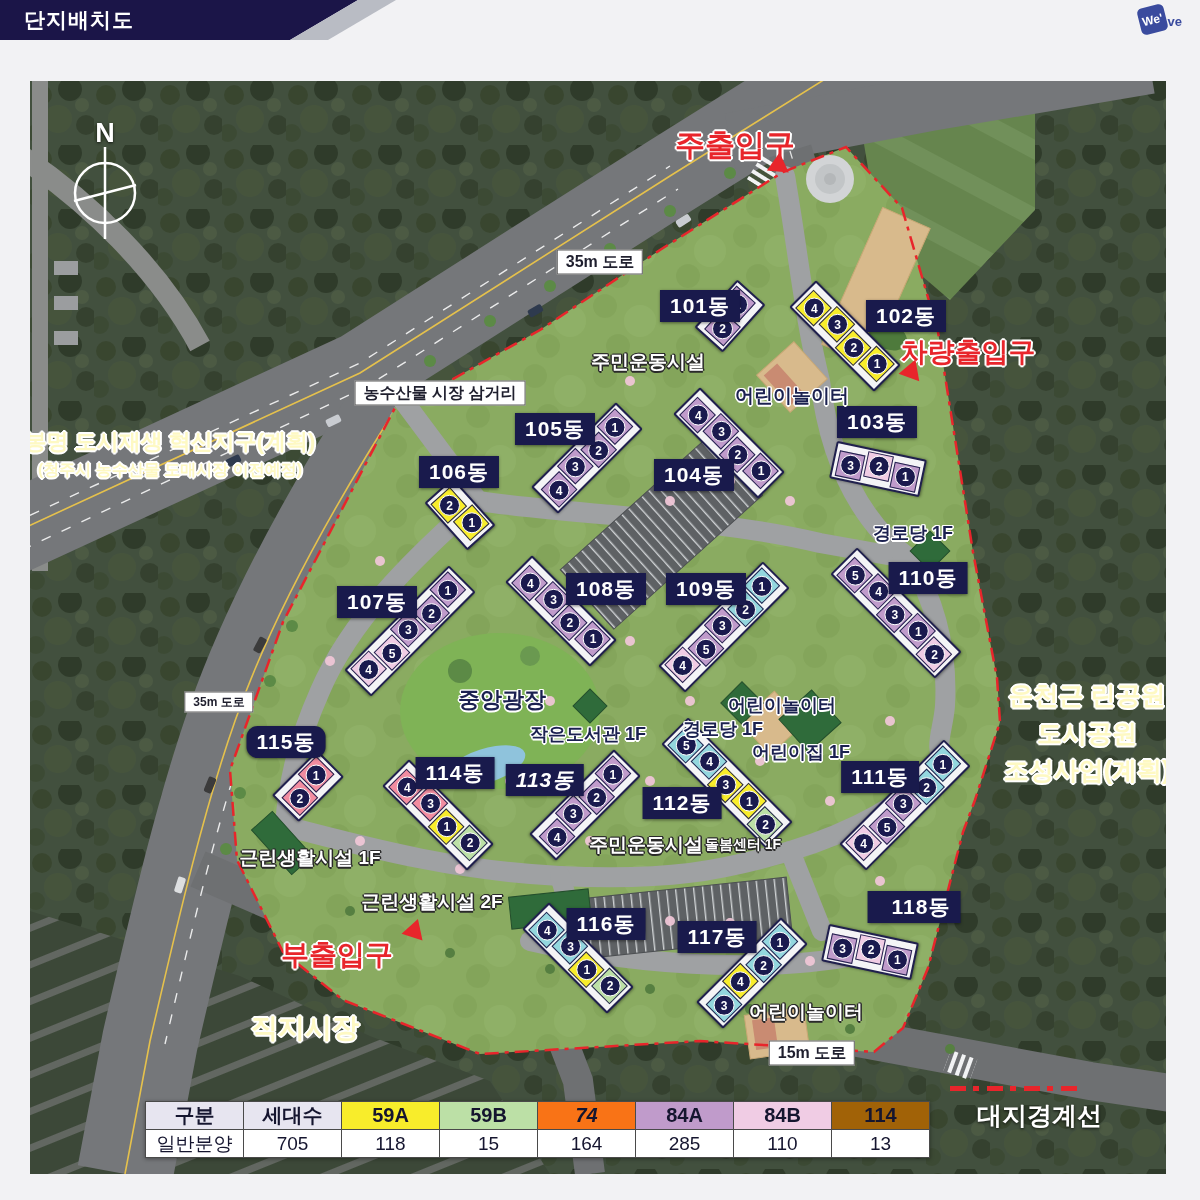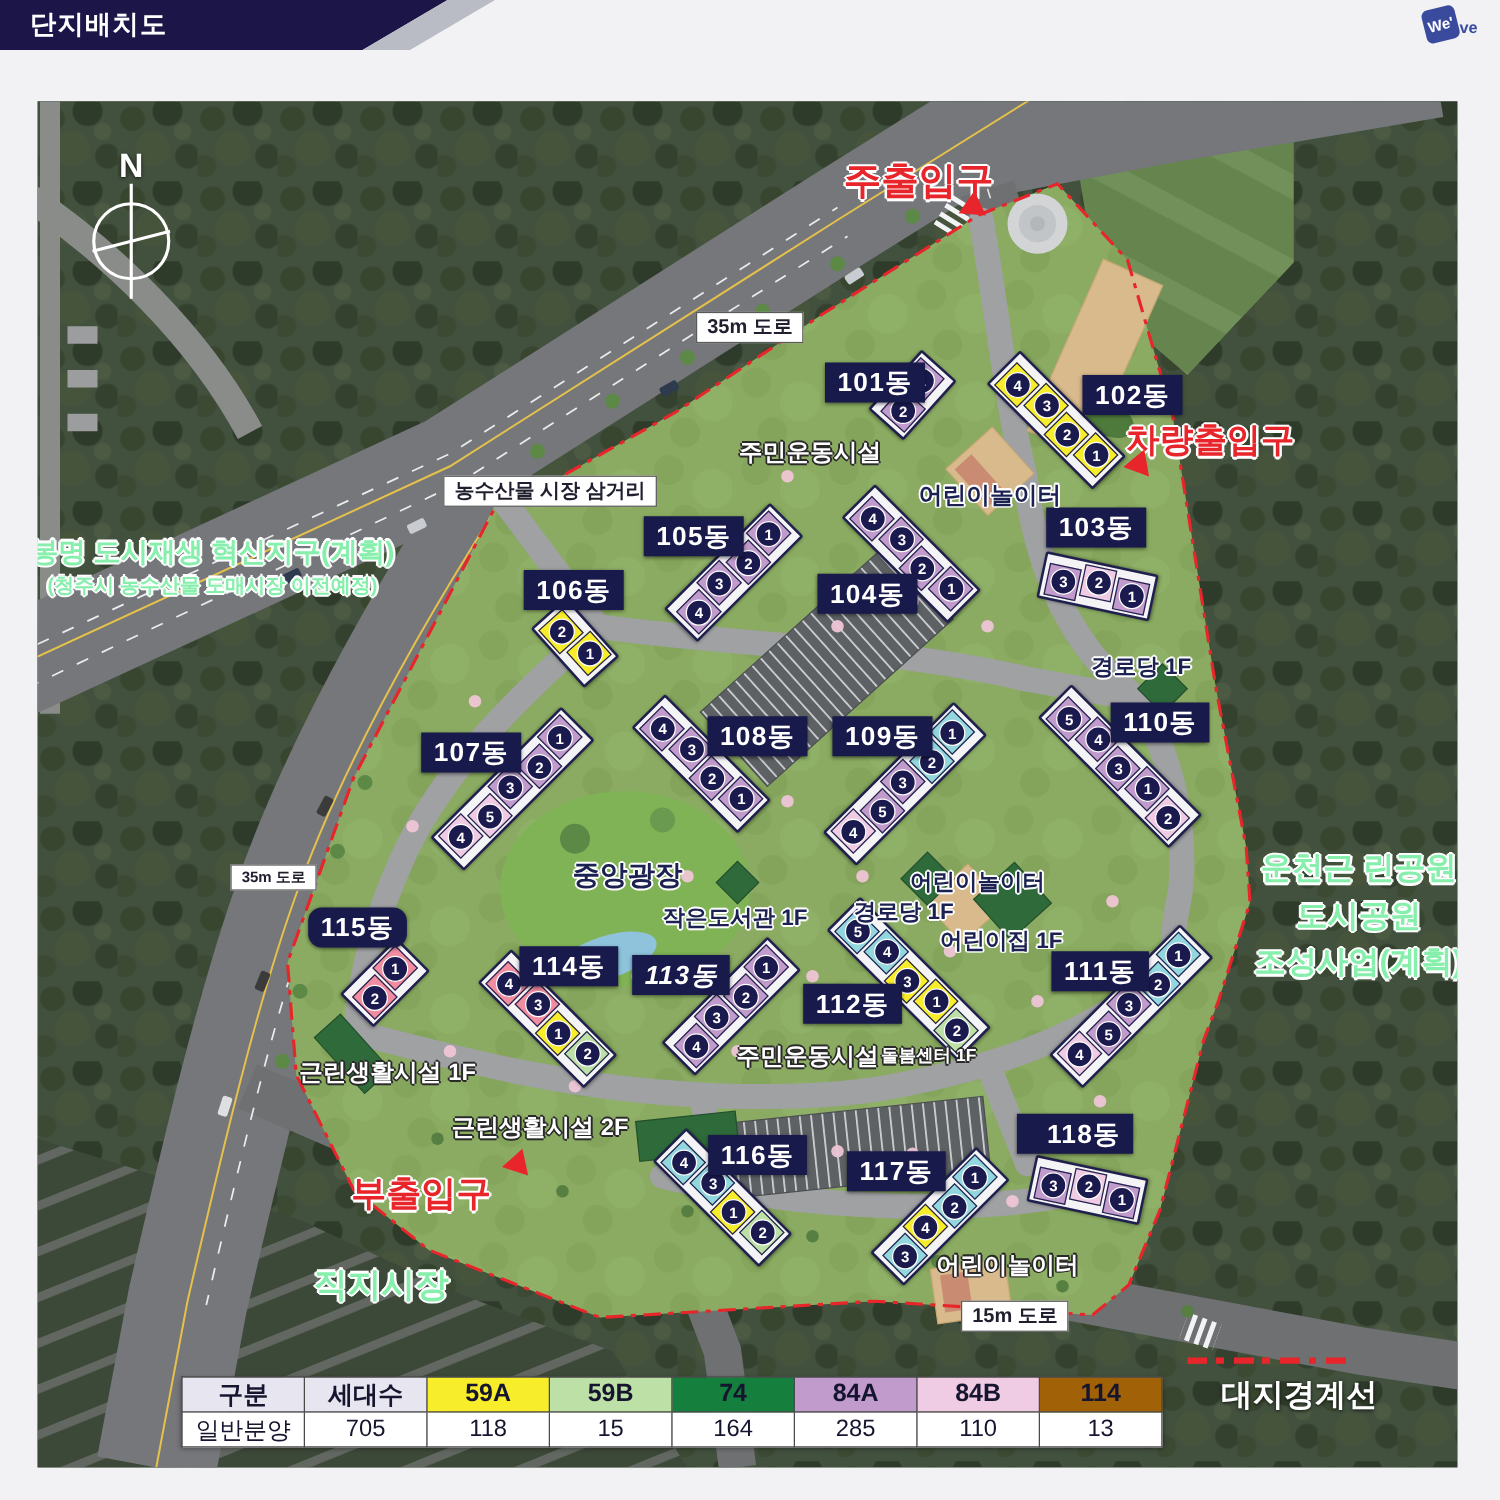--- a/index.html
+++ b/index.html
@@ -31,21 +31,21 @@
   .unum{width:19px;height:19px;border-radius:50%;background:#1A1A4E;color:#fff;font-size:12px;
       font-weight:bold;border:1.5px solid #fff;display:flex;align-items:center;justify-content:center;}
   
   .bname{background:#191A4C;color:#fff;font-weight:bold;font-size:21px;padding:2px 10px;
       box-shadow:0 1px 3px rgba(0,0,0,.5);letter-spacing:1px;}
   
   .ent{color:#E8252B;font-weight:bold;
       text-shadow:-2px 0 #fff,2px 0 #fff,0 -2px #fff,0 2px #fff,-1px -1px #fff,1px 1px #fff,-1px 1px #fff,1px -1px #fff;}
   .tri{position:absolute;width:0;height:0;border-left:11px solid transparent;border-right:11px solid transparent;
       border-bottom:19px solid #E8252B;}
-  .plan{color:#86efac;font-weight:bold;text-align:center;line-height:1.5;
+  .plan{color:#fef9c3;font-weight:bold;text-align:center;line-height:1.5;
       text-shadow:-2px 0 #fff,2px 0 #fff,0 -2px #fff,0 2px #fff,-1px -1px #fff,1px 1px #fff,-1px 1px #fff,1px -1px #fff;}
   .roadbox{background:#FFFFFF;border:1px solid #5A5A5A;color:#1F1F2E;font-weight:bold;padding:1px 8px;}
   .fac-dark{color:#1B2150;font-weight:bold;
       text-shadow:-1.5px 0 #fff,1.5px 0 #fff,0 -1.5px #fff,0 1.5px #fff,-1px -1px #fff,1px 1px #fff,-1px 1px #fff,1px -1px #fff;}
   .fac-light{color:#FFFFFF;font-weight:bold;
       text-shadow:-1.5px 0 #2A2A2A,1.5px 0 #2A2A2A,0 -1.5px #2A2A2A,0 1.5px #2A2A2A,-1px 1px #2A2A2A,1px -1px #2A2A2A;}
   .compassN{color:#fff;font-weight:bold;font-size:27px;text-shadow:0 1px 3px rgba(0,0,0,.7);}
   
   .bline{height:5px;background:repeating-linear-gradient(90deg,#E8252B 0 16px,transparent 16px 23px,#E8252B 23px 29px,transparent 29px 37px);}
   .btext{color:#fff;font-weight:bold;font-size:25px;text-shadow:0 1px 3px rgba(0,0,0,.8);}
@@ -540,21 +540,21 @@
           <div class="seg" style="background: rgb(192, 155, 203);">
             <span class="unum" style="transform: rotate(78deg);">3</span>
           </div>
           <div class="seg" style="background: rgb(240, 204, 228);">
             <span class="unum" style="transform: rotate(78deg);">2</span>
           </div>
           <div class="seg" style="background: rgb(192, 155, 203);">
             <span class="unum" style="transform: rotate(78deg);">1</span>
           </div>
         </div>
-        <div class="abs bname" style="left: 830px; top: 826px; padding-left: 24px;">118동</div>
+        <div class="abs bname" style="left: 884px; top: 826px; padding-left: 24px;">118동</div>
         <div class="abs ent" style="left: 705px; top: 64px; font-size: 30px;">주출입구</div>
         <div class="abs tri" style="left: 751px; top: 86px; transform: translate(-50%, -50%) rotate(125deg);"></div>
         <div class="abs ent" style="left: 938px; top: 271px; font-size: 27px;">차량출입구</div>
         <div class="abs tri" style="left: 878px; top: 291px; transform: translate(-50%, -50%) rotate(-100deg);"></div>
         <div class="abs ent" style="left: 307px; top: 874px; font-size: 28px;">부출입구</div>
         <div class="abs tri" style="left: 385px; top: 847px; transform: translate(-50%, -50%) rotate(18deg);"></div>
         <div class="abs plan" style="left: 140px; top: 372px;">
           <div style="font-size: 22px;">봉명 도시재생 혁신지구(계획)</div>
           <div style="font-size: 16px;">(청주시 농수산물 도매시장 이전예정)</div>
         </div>
@@ -586,21 +586,21 @@
       </div>
   </div>
 
   <table class="legend">
     <thead>
         <tr id="legend-head">
           <th style="background: rgb(231, 229, 240);">구분</th>
           <th style="background: rgb(231, 229, 240);">세대수</th>
           <th style="background: rgb(248, 237, 43);">59A</th>
           <th style="background: rgb(188, 224, 166);">59B</th>
-          <th style="background: #15803d;">74</th>
+          <th style="background: #f97316; font-style: italic;">74</th>
           <th style="background: rgb(192, 155, 203);">84A</th>
           <th style="background: rgb(240, 204, 228);">84B</th>
           <th style="background: #a16207;">114</th>
         </tr>
       </thead>
     <tbody>
         <tr id="legend-body">
           <td>일반분양</td>
           <td>705</td>
           <td>118</td>

